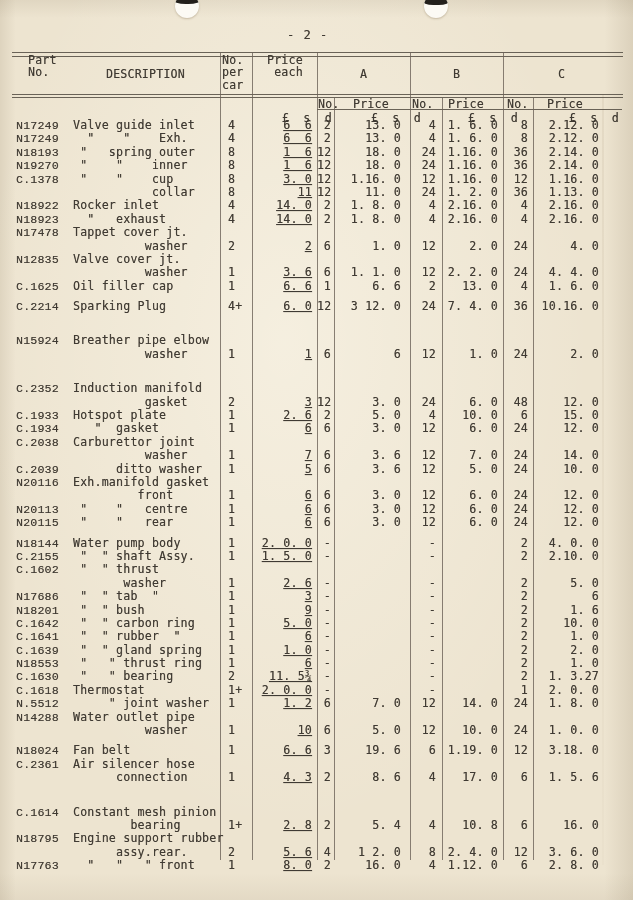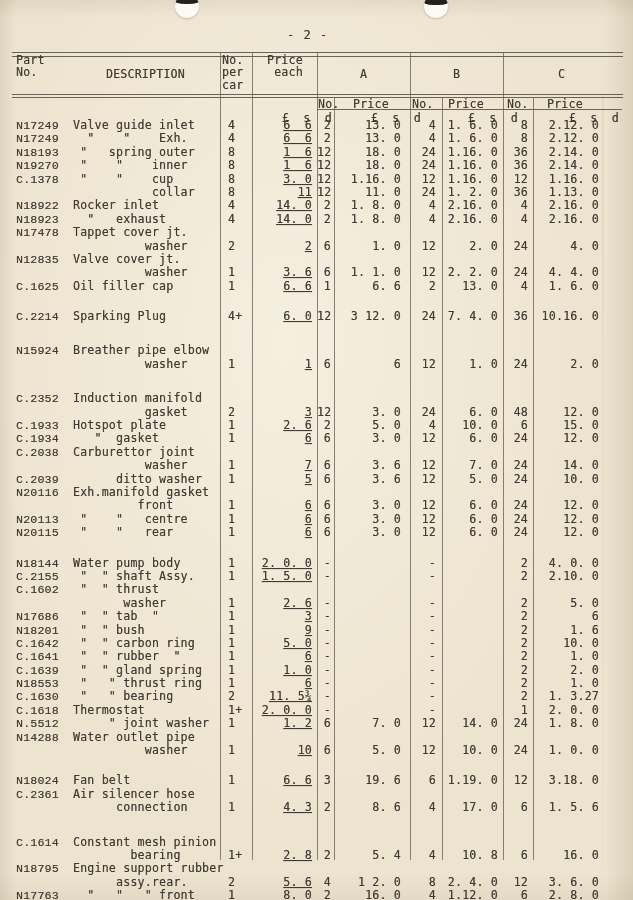--- a/index.html
+++ b/index.html
@@ -46,21 +46,21 @@
   .c-part  {width:59px;padding-left:2px;box-sizing:border-box;font-family:Liberation Mono, monospace;}
   .c-desc  {width:147px;}
   .c-per   {width:32px;padding-left:8px;box-sizing:border-box;}
   .c-each  {width:65px;text-align:right;padding-right:5px;box-sizing:border-box;text-decoration:underline;}
   .c-ano   {width:17px;text-align:right;padding-right:3px;box-sizing:border-box;}
   .c-aprice{width:76px;text-align:right;padding-right:9px;box-sizing:border-box;}
   .c-bno   {width:32px;text-align:right;padding-right:6px;box-sizing:border-box;}
   .c-bprice{width:61px;text-align:right;padding-right:5px;box-sizing:border-box;}
   .c-cno   {width:30px;text-align:right;padding-right:5px;box-sizing:border-box;}
   .c-cprice{width:92px;text-align:right;padding-right:26px;box-sizing:border-box;}
-  .gap-s{margin-top:17px;}
+  .gap-s{margin-top:7px;}
   .gap-l{margin-top:21px;}
   .cur{position:absolute;top:111px;text-align:right;white-space:pre;padding-left:20px;}
 </style>
 </head>
 <body>
 
 <div class="paper">
 
   <div class="hole hole-left"></div>
   <div class="hole hole-right"></div>
@@ -76,21 +76,21 @@
 
   <div class="vline" style="left:220px;top:52px;height:808px"></div>
   <div class="vline" style="left:252px;top:52px;height:808px"></div>
   <div class="vline" style="left:317px;top:52px;height:808px"></div>
   <div class="vline" style="left:410px;top:52px;height:808px"></div>
   <div class="vline" style="left:503px;top:52px;height:808px"></div>
   <div class="vline" style="left:334px;top:98px;height:762px"></div>
   <div class="vline" style="left:442px;top:98px;height:762px"></div>
   <div class="vline" style="left:533px;top:98px;height:762px"></div>
 
-  <div class="hdr pre" style="left:16px;top:54px">Part
+  <div class="hdr pre" style="left:28px;top:54px">Part
 No.</div>
   <div class="hdr" style="left:106px;top:68px">DESCRIPTION</div>
   <div class="hdr pre" style="left:222px;top:54px">No.
 per
 car</div>
   <div class="hdr pre" style="left:267px;top:54px">Price
  each</div>
   <div class="hdr" style="left:360px;top:68px">A</div>
   <div class="hdr" style="left:453px;top:68px">B</div>
   <div class="hdr" style="left:558px;top:68px">C</div>

